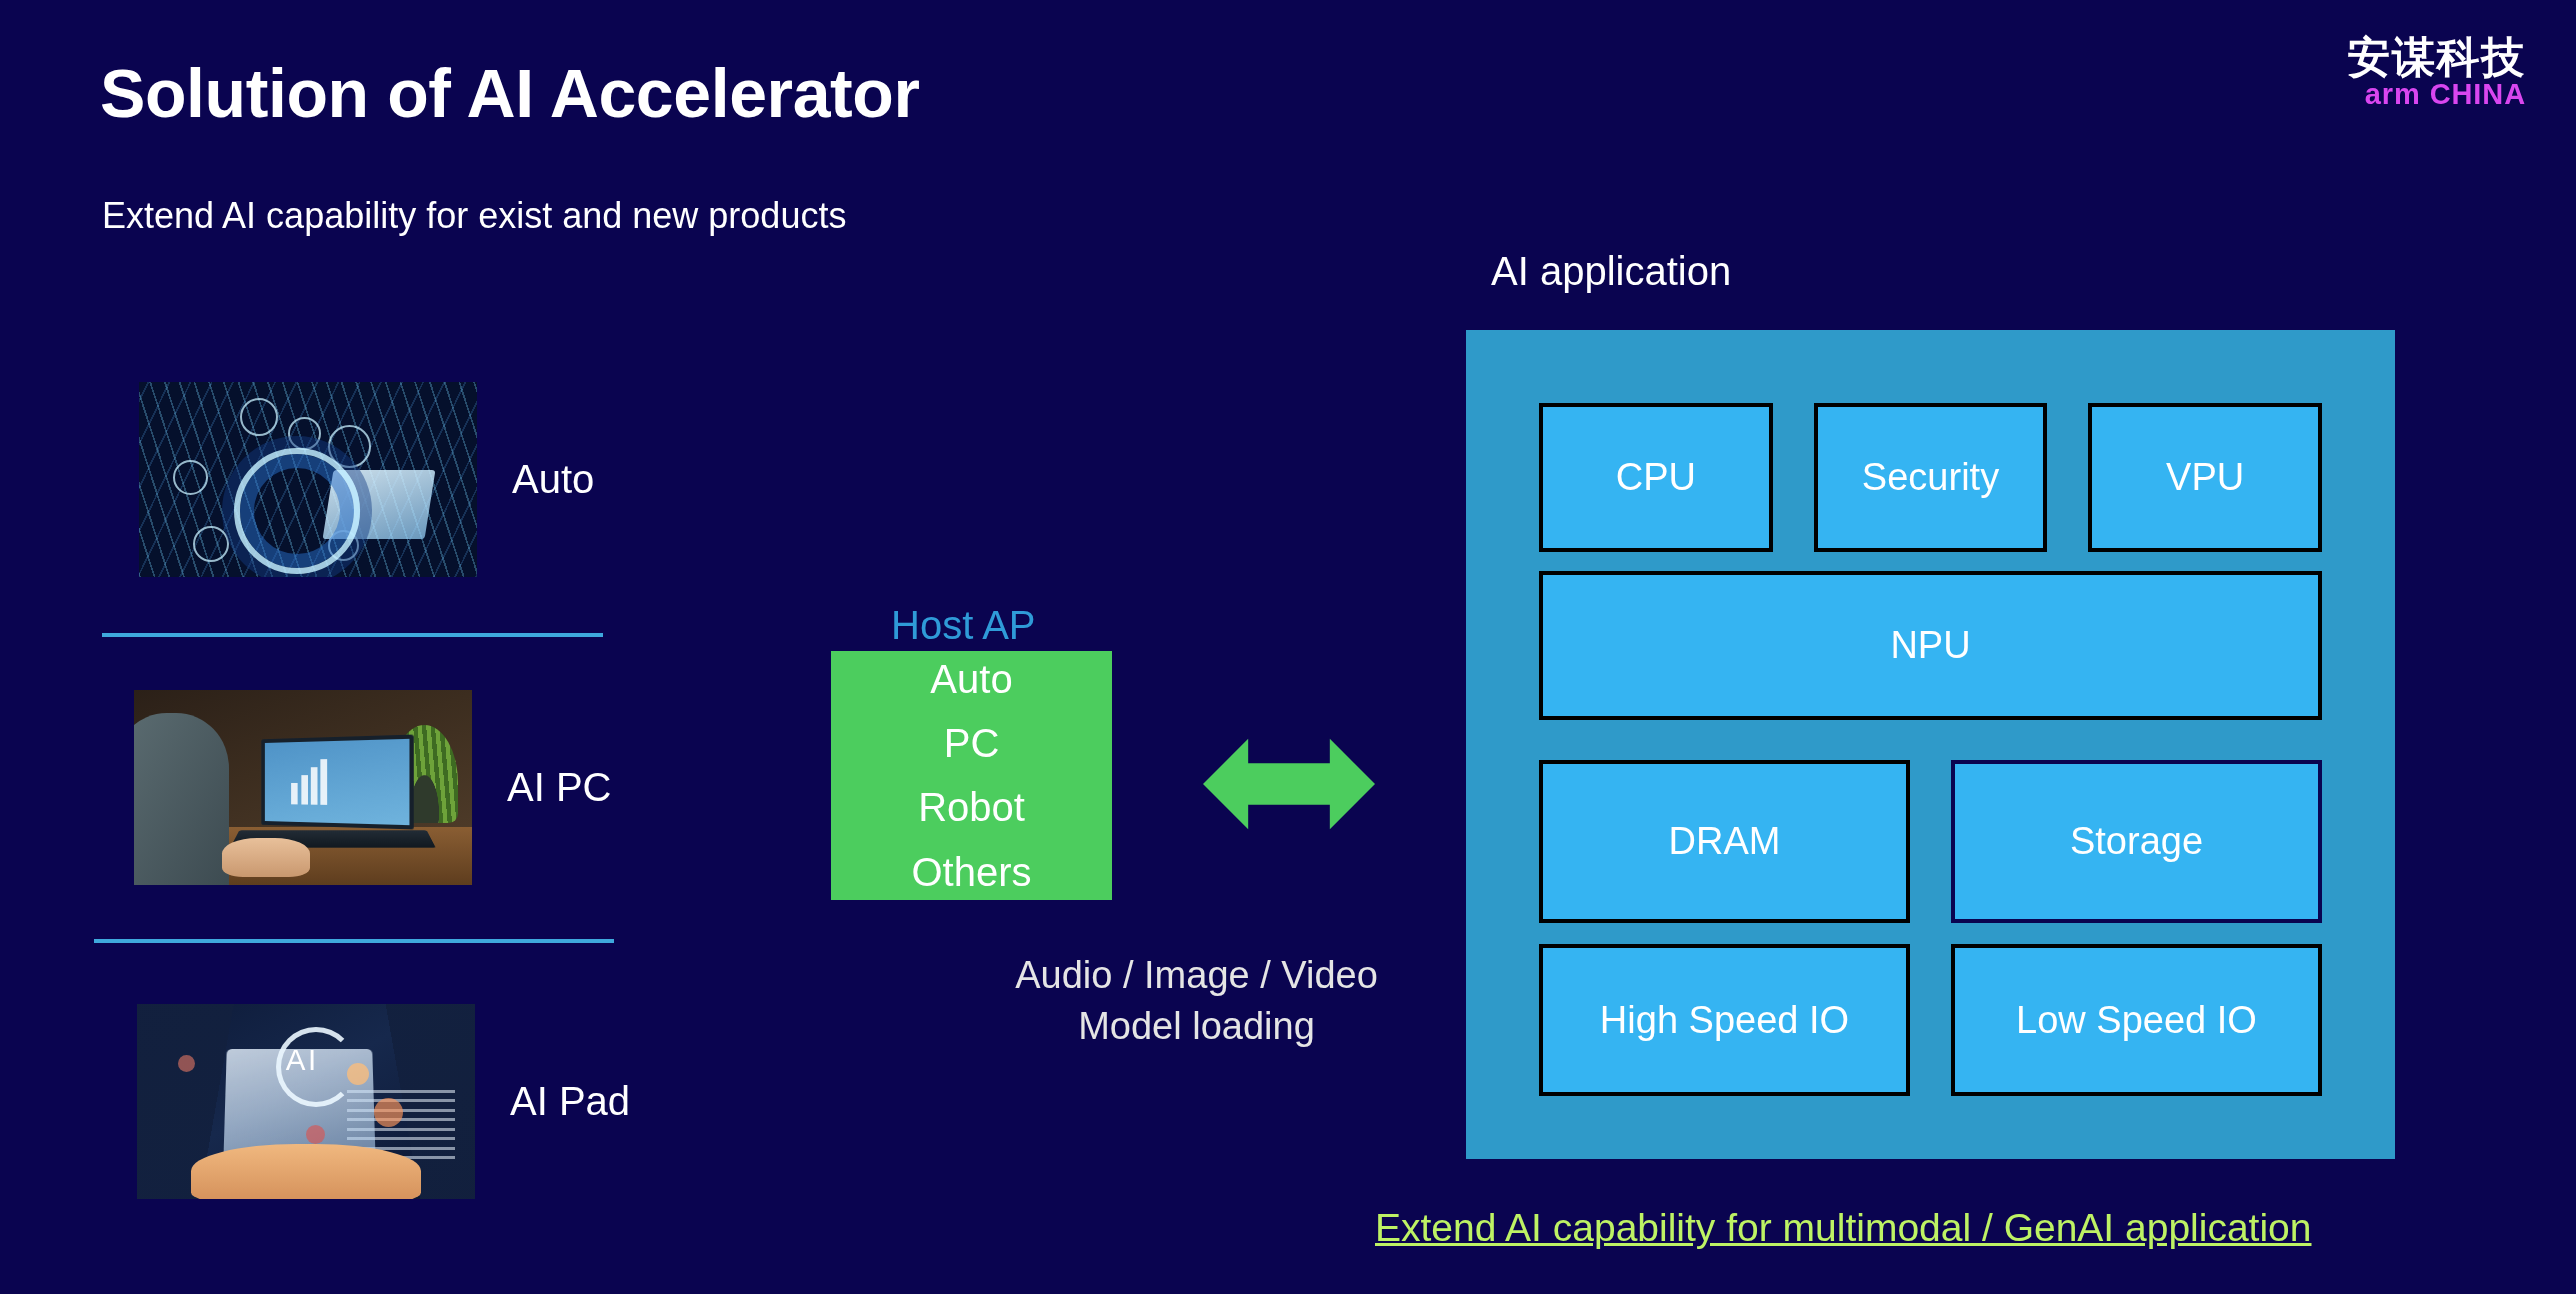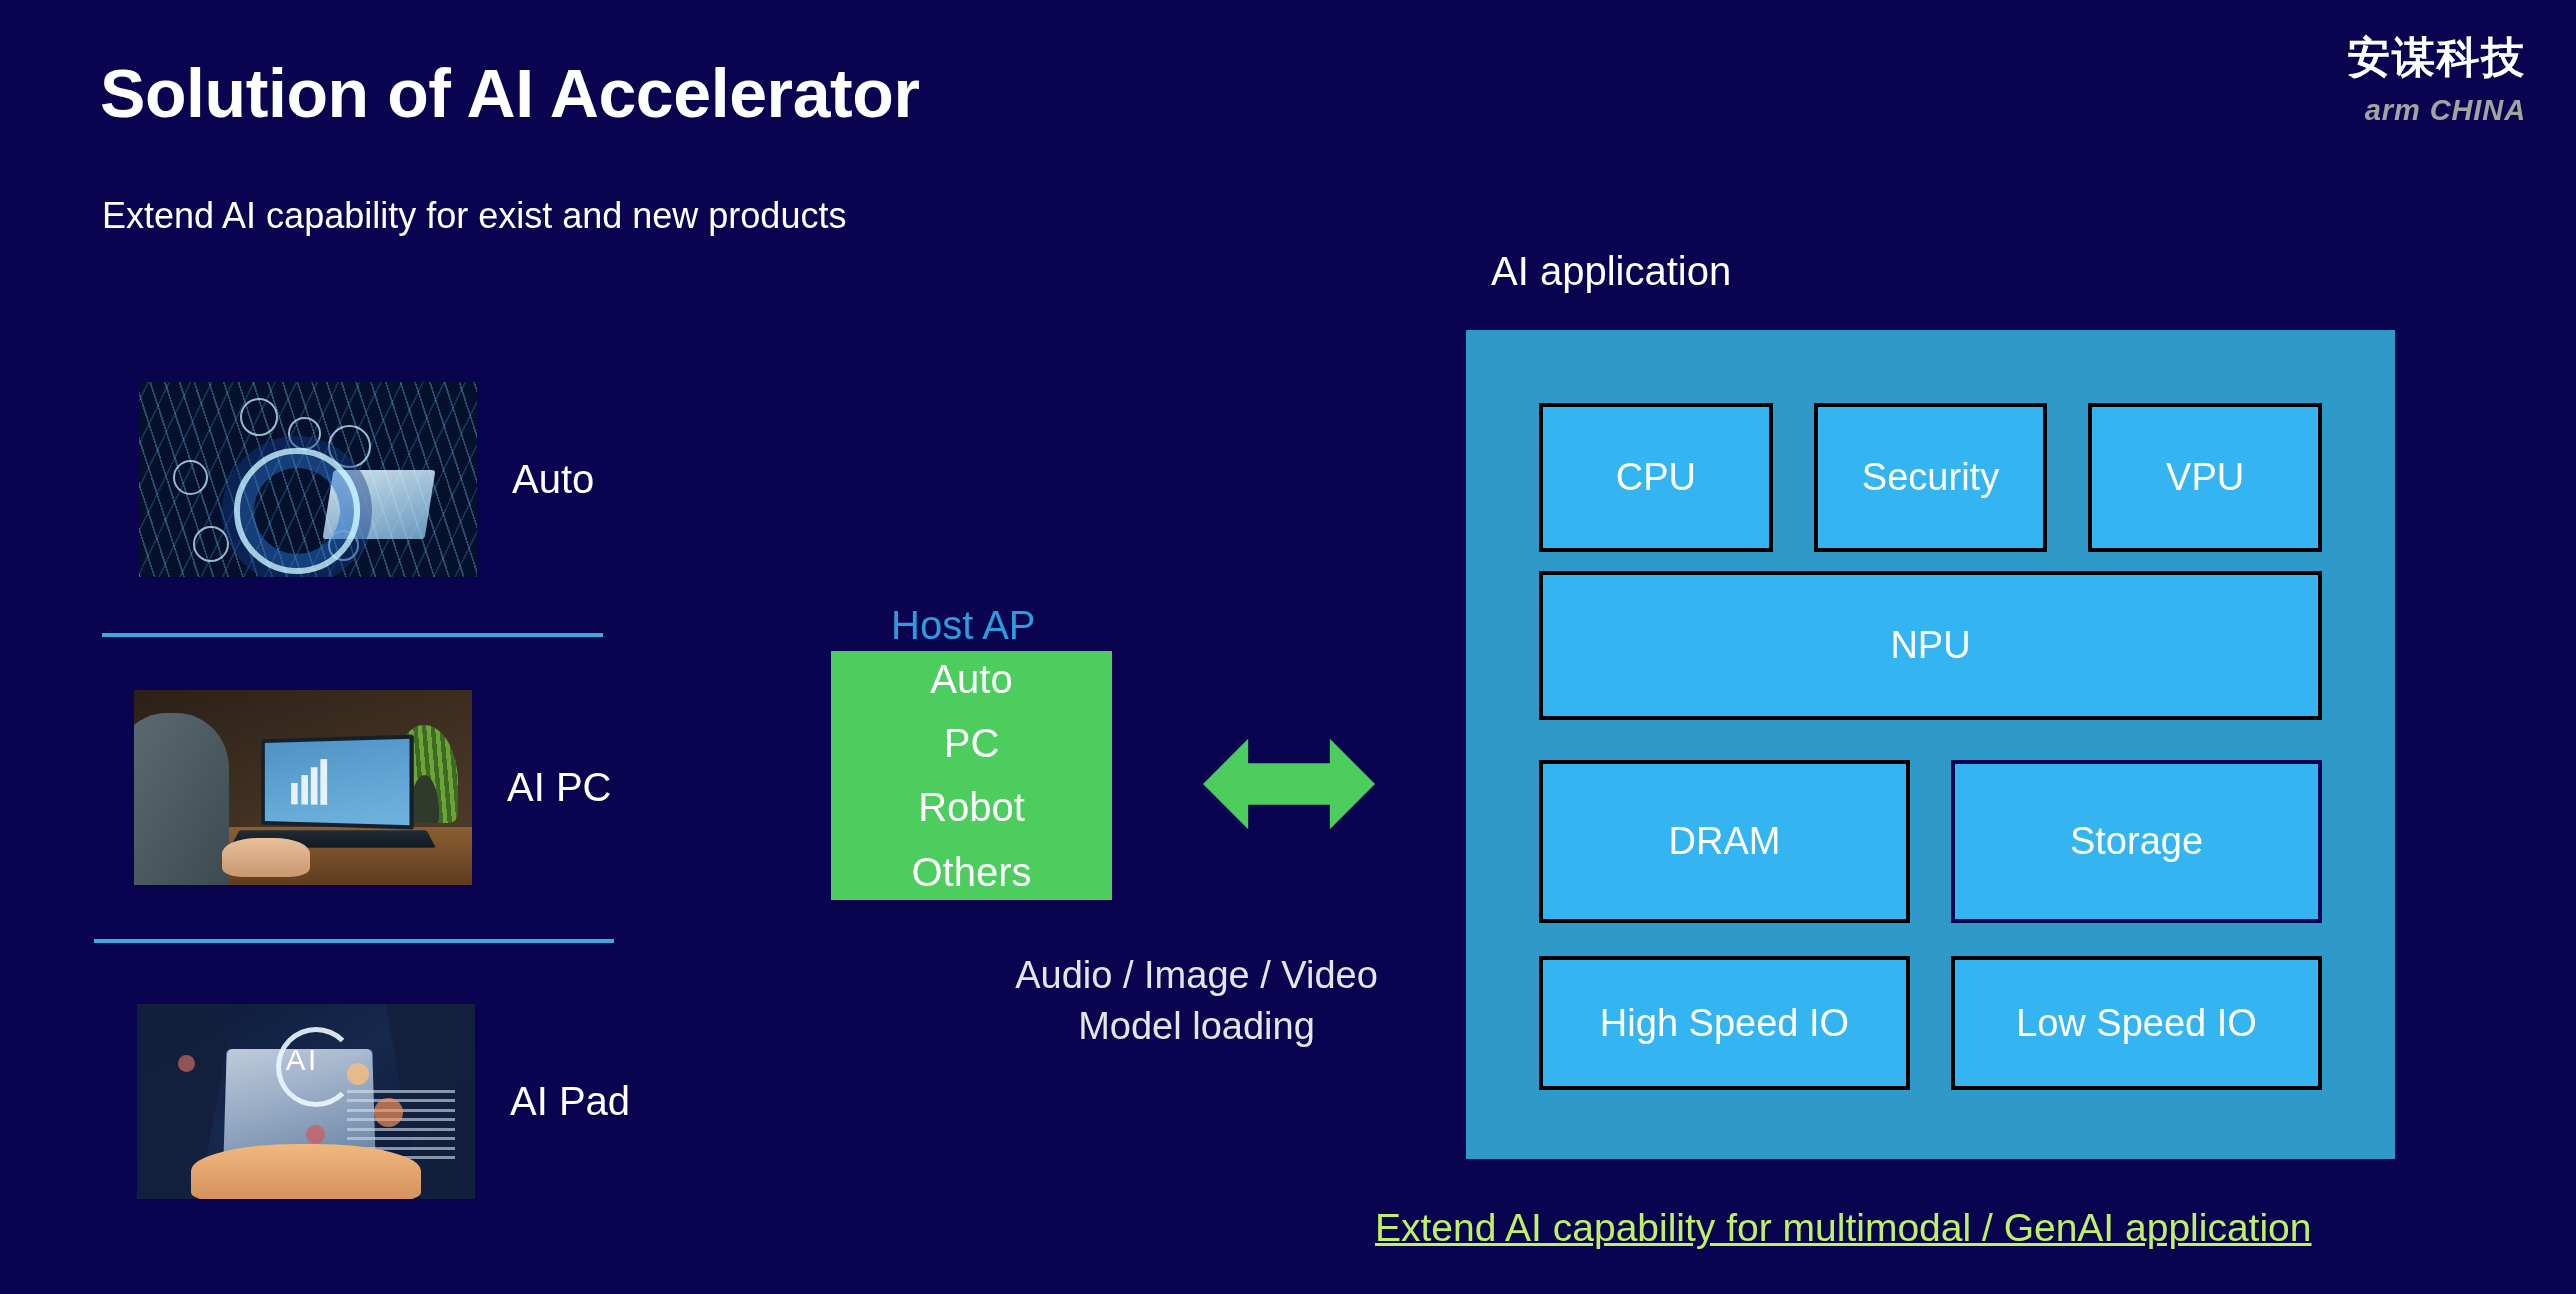--- a/index.html
+++ b/index.html
@@ -50,25 +50,24 @@
     font-size: 43px;
     font-weight: bold;
     color: #ffffff;
     letter-spacing: 1.7px;
     font-family: "DejaVu Sans", sans-serif;
     display: block;
   }
   .logo-en {
     font-size: 29px;
     font-weight: bold;
-    color: #a3a3a3;
+    color: #d946ef;
     letter-spacing: 0.9px;
     display: block;
-    margin-top: 17px;
-    font-style: italic;
+    margin-top: 1px;
   }
 
   
   .product {
     position: absolute;
     display: flex;
     align-items: center;
   }
   .product-thumb {
     position: relative;
@@ -289,21 +288,21 @@
     background: #2f9ac9;
     padding: 73px;
   }
   .accel-row {
     display: flex;
     gap: 41px;
   }
   .accel-row.r1 { height: 149px; }
   .accel-row.r2 { height: 149px; margin-top: 19px; }
   .accel-row.r3 { height: 163px; margin-top: 40px; }
-  .accel-row.r4 { height: 134px; margin-top: 33px; text-align: center; }
+  .accel-row.r4 { height: 152px; margin-top: 21px; text-align: center; }
   .accel-box {
     background: #35b4f2;
     border: 4.3px solid #000000;
     display: flex;
     align-items: center;
     justify-content: center;
     font-size: 38px;
     color: #ffffff;
     flex: 1;
   }

